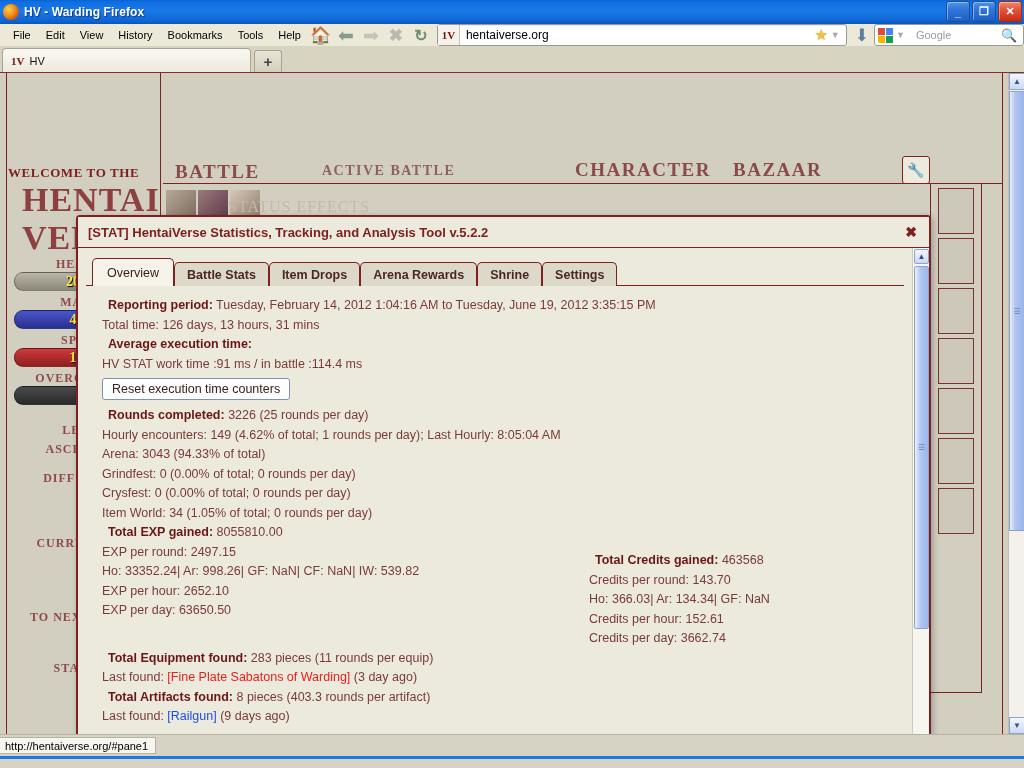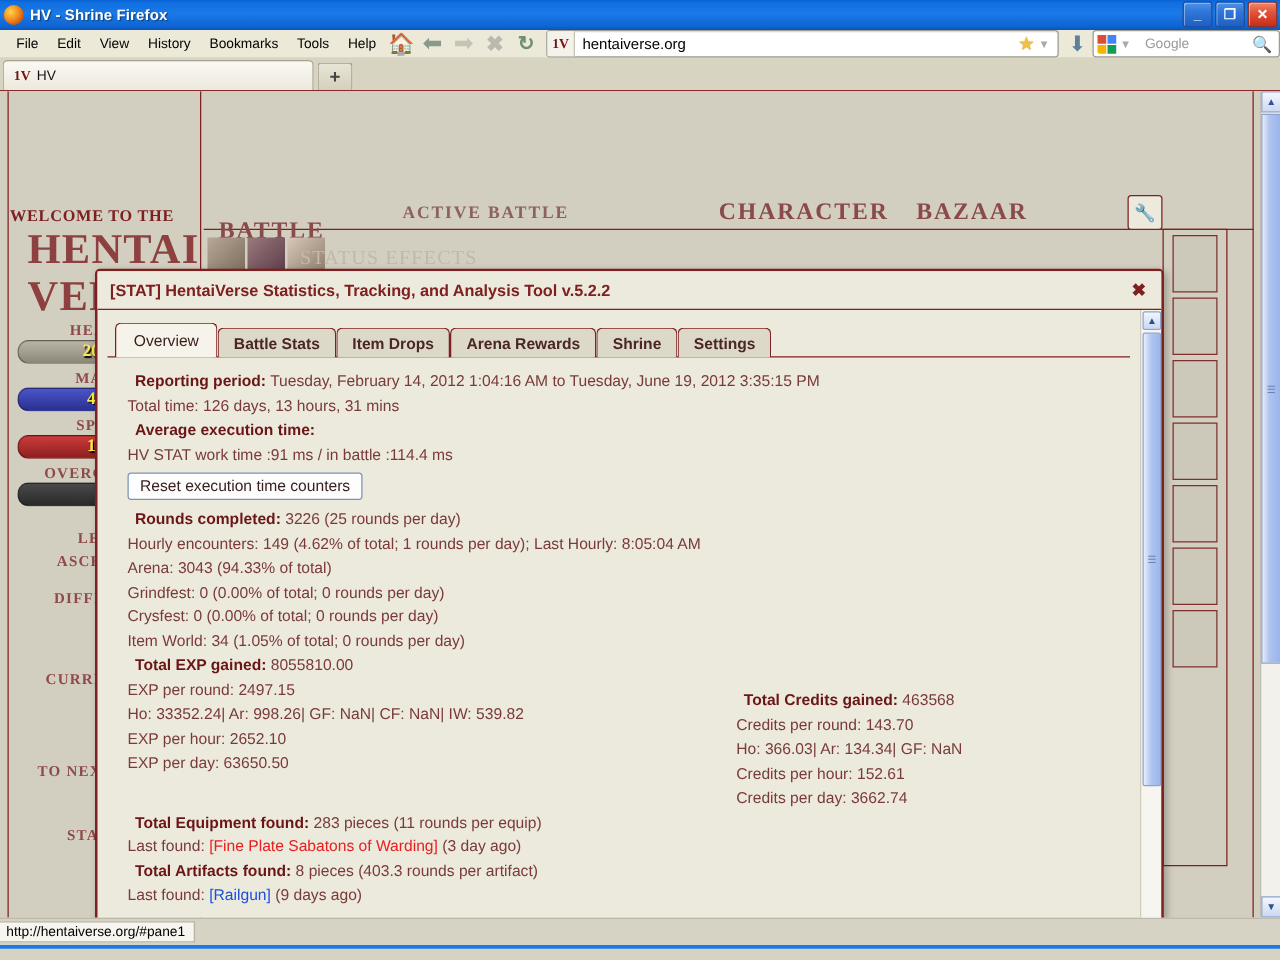--- a/index.html
+++ b/index.html
@@ -156,21 +156,21 @@
   .hv-nav.mid { font-size: 14px; }
   .hv-wrench {
     position:absolute; right: 78px; top: 83px; width: 28px; height: 28px;
     border: 1px solid #7e2020; border-radius: 3px; background: #eceadd;
     display:flex; align-items:center; justify-content:center;
     color:#a03030; font-size: 14px;
   }
   .hv-thumbs { position:absolute; left: 166px; top: 117px; display:flex; gap:2px; }
   .hv-thumb { width: 30px; height: 30px; }
   .hv-statuseff {
-    position:absolute; left: 240px; top: 125px;
+    position:absolute; left: 228px; top: 125px;
     font-family:"Liberation Serif",serif; font-size: 16px; color:#c4b8a8; letter-spacing:1px;
   }
 
   .hv-stat-label {
     position:absolute; left: 10px; width: 148px; text-align:center;
     font-family:"Liberation Serif",serif; font-size: 12px; color:#8e4a4a;
     letter-spacing: 1px; font-weight: bold;
   }
   .hv-bar {
     position:absolute; left: 14px; width: 132px; height: 19px;
@@ -308,21 +308,21 @@
     border: 1px solid #b7b2a2; border-left: none;
     padding: 2px 7px 2px 5px; height: 17px; display:flex; align-items:center;
   }
   .bottom-strip { height: 3px; background: #1a7ae8; width:100%; }
 </style>
 </head>
 <body>
 
 <div class="titlebar">
   <div class="ff-logo"></div>
-  <div class="titlebar-text">HV - Shrine Firefox</div>
+  <div class="titlebar-text">HV - Warding Firefox</div>
   <div class="win-btns">
     <div class="win-btn">_</div>
     <div class="win-btn">❐</div>
     <div class="win-btn close">✕</div>
   </div>
 </div>
 
 <div class="menubar">
   <div class="menu-item">File</div>
   <div class="menu-item">Edit</div>
@@ -371,21 +371,21 @@
 <div class="viewport">
 
   <div class="hv-page">
     <div class="hv-leftcol"></div>
 
     <div class="hv-navbar"></div>
     <div class="hv-welcome">WELCOME TO THE</div>
     <div class="hv-title1">HENTAI</div>
     <div class="hv-title2">VERSE</div>
 
-    <div class="hv-nav big" style="left:175px; top:101px;">BATTLE</div>
+    <div class="hv-nav big" style="left:175px; top:88px;">BATTLE</div>
     <div class="hv-nav mid" style="left:322px; top:90px;">ACTIVE BATTLE</div>
     <div class="hv-nav big" style="left:575px; top:86px;">CHARACTER</div>
     <div class="hv-nav big" style="left:733px; top:86px;">BAZAAR</div>
     <div class="hv-wrench">🔧</div>
 
     <div class="hv-thumbs">
       <div class="hv-thumb" style="background:linear-gradient(135deg,#b8a898,#7a6a5a);"></div>
       <div class="hv-thumb" style="background:linear-gradient(135deg,#9a7a7a,#5a3a4a);"></div>
       <div class="hv-thumb" style="background:linear-gradient(135deg,#d8c8b8,#8a7a6a);"></div>
     </div>

